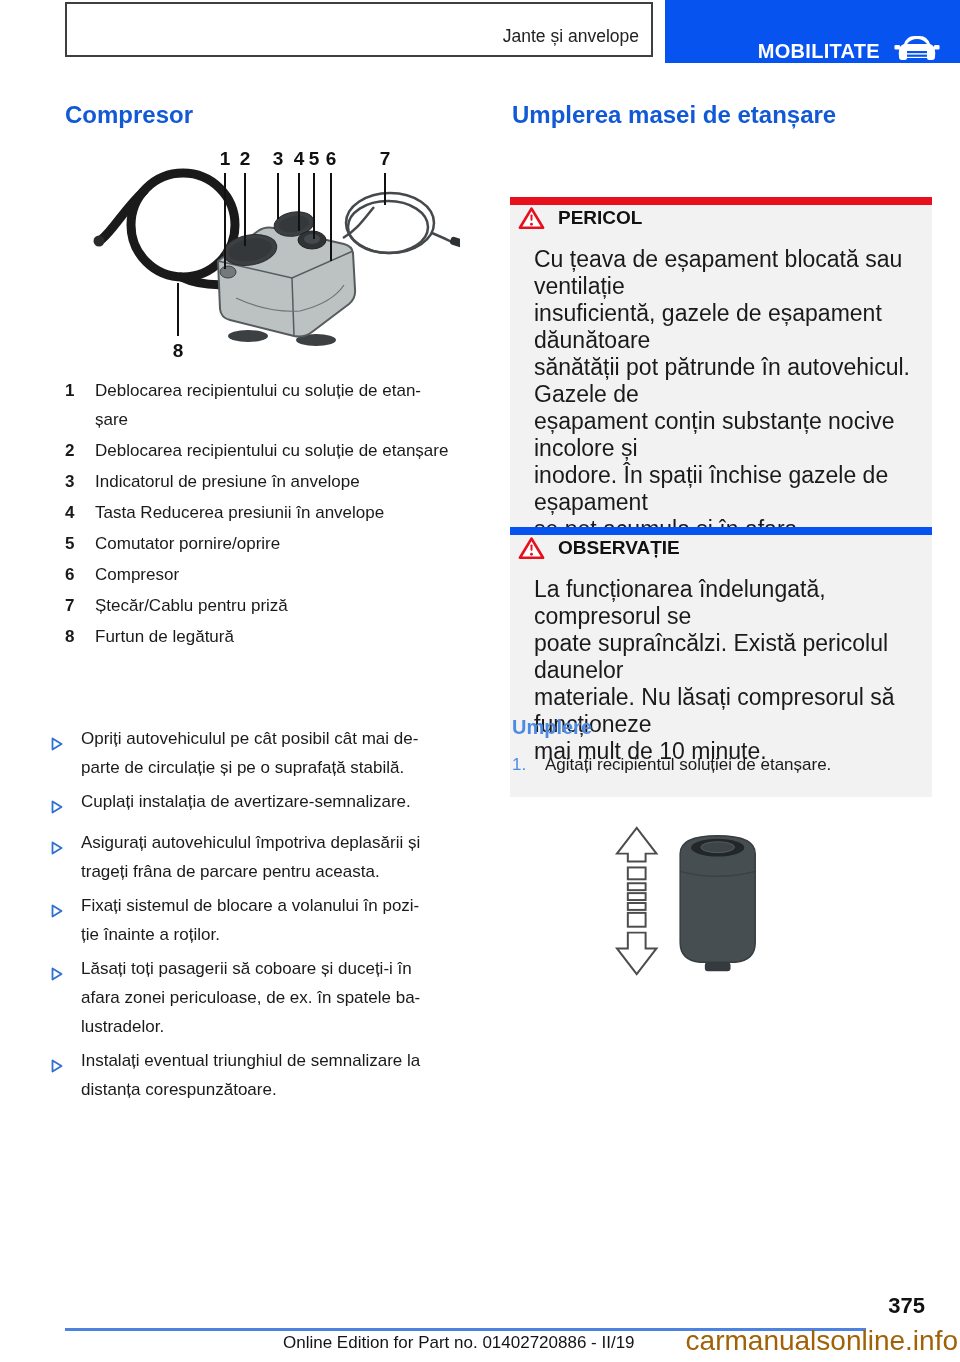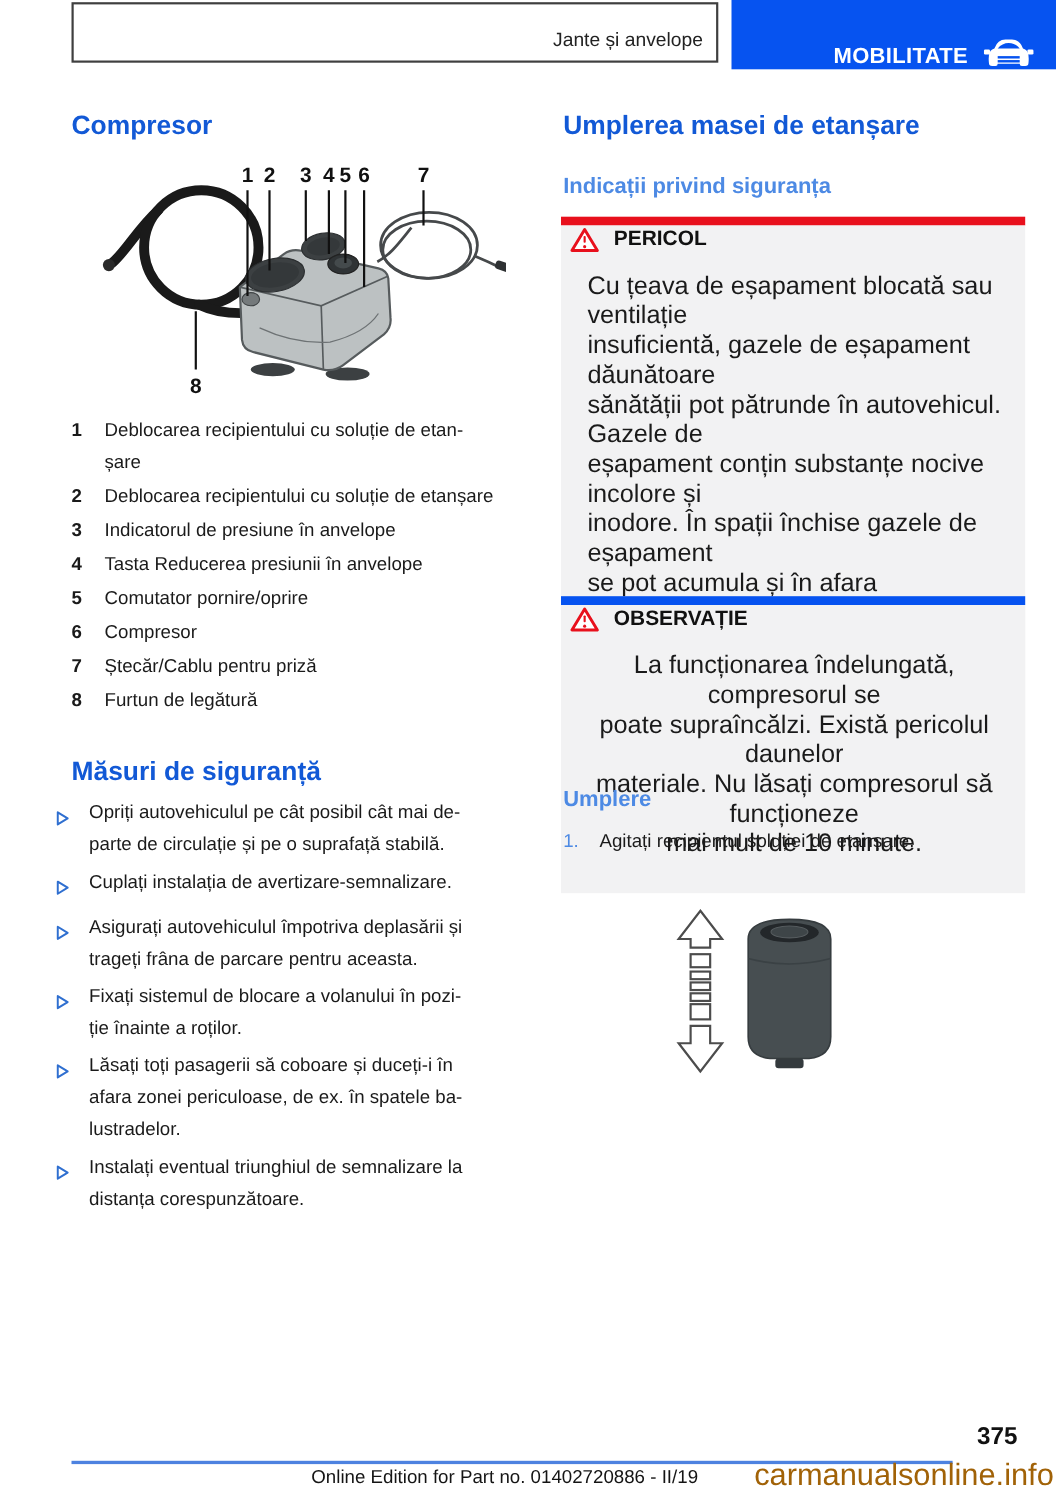--- a/index.html
+++ b/index.html
@@ -32,21 +32,21 @@
   .legend-text{flex:1;}
 
   .bullets{left:51px;top:724px;width:435px;font-size:17px;line-height:29px;}
   .b-item{display:flex;margin-bottom:5px;}
   .b-marker{width:30px;flex:none;padding-top:7px;}
   .b-text{flex:1;}
 
   
   .wbox{left:510px;width:422px;}
   #danger-box{top:197px;}
-  #notice-box{top:542px;text-align:center;}
+  #notice-box{top:527px;}
   .wbox-bar{height:8px;}
   .danger .wbox-bar{background:#e8101c;}
   .notice .wbox-bar{background:#0653f0;}
   .wbox-body{background:#f2f2f3;padding:1px 6px 16px 8px;}
   .wbox-title-row{display:flex;align-items:center;gap:13px;margin-bottom:9px;}
   .wbox-title{font-size:19px;font-weight:bold;color:#111;}
   .wbox-text{font-size:23px;line-height:27px;margin:16px;}
 
   .step{left:512px;top:750px;width:415px;display:flex;font-size:17px;line-height:29px;}
   .step-num{width:33px;flex:none;color:#4d8ae4;}
@@ -163,21 +163,20 @@
     <div class="legend-item">
         <span class="legend-num">7</span>
         <span class="legend-text pre">Ștecăr/Cablu pentru priză</span>
       </div>
     <div class="legend-item">
         <span class="legend-num">8</span>
         <span class="legend-text pre">Furtun de legătură</span>
       </div>
   </div>
 
-  <div class="abs h2" id="t-masuri">Măsuri de siguranță</div>
 
   <div class="abs bullets">
     <div class="b-item">
         <span class="b-marker"><svg width="12" height="14" viewBox="0 0 12 14">
             <polygon points="1.5,1.5 10.5,7 1.5,12.5" fill="#fff" stroke="#2f6fd0" stroke-width="1.8" stroke-linejoin="round"></polygon>
           </svg></span>
         <span class="b-text pre">Opriți autovehiculul pe cât posibil cât mai de-
 parte de circulație și pe o suprafață stabilă.</span>
       </div>
     <div class="b-item">
@@ -211,21 +210,20 @@
     <div class="b-item">
         <span class="b-marker"><svg width="12" height="14" viewBox="0 0 12 14">
             <polygon points="1.5,1.5 10.5,7 1.5,12.5" fill="#fff" stroke="#2f6fd0" stroke-width="1.8" stroke-linejoin="round"></polygon>
           </svg></span>
         <span class="b-text pre">Instalați eventual triunghiul de semnalizare la
 distanța corespunzătoare.</span>
       </div>
   </div>
 
   <div class="abs h2" id="t-umplerea">Umplerea masei de etanșare</div>
-  <div class="abs h3" id="t-indicatii">Indicații privind siguranța</div>
 
   <div class="abs wbox danger" id="danger-box">
     <div class="wbox-bar"></div>
     <div class="wbox-body">
       <div class="wbox-title-row">
         <svg width="27" height="24" viewBox="0 0 30 27">
           <polygon points="15,3 28,24.5 2,24.5" fill="#fff" stroke="#e8101c" stroke-width="3" stroke-linejoin="round"></polygon>
           <rect x="13.9" y="9.5" width="2.2" height="7" rx="1" fill="#e8101c"></rect>
           <circle cx="15" cy="20.5" r="1.6" fill="#e8101c"></circle>
         </svg>

